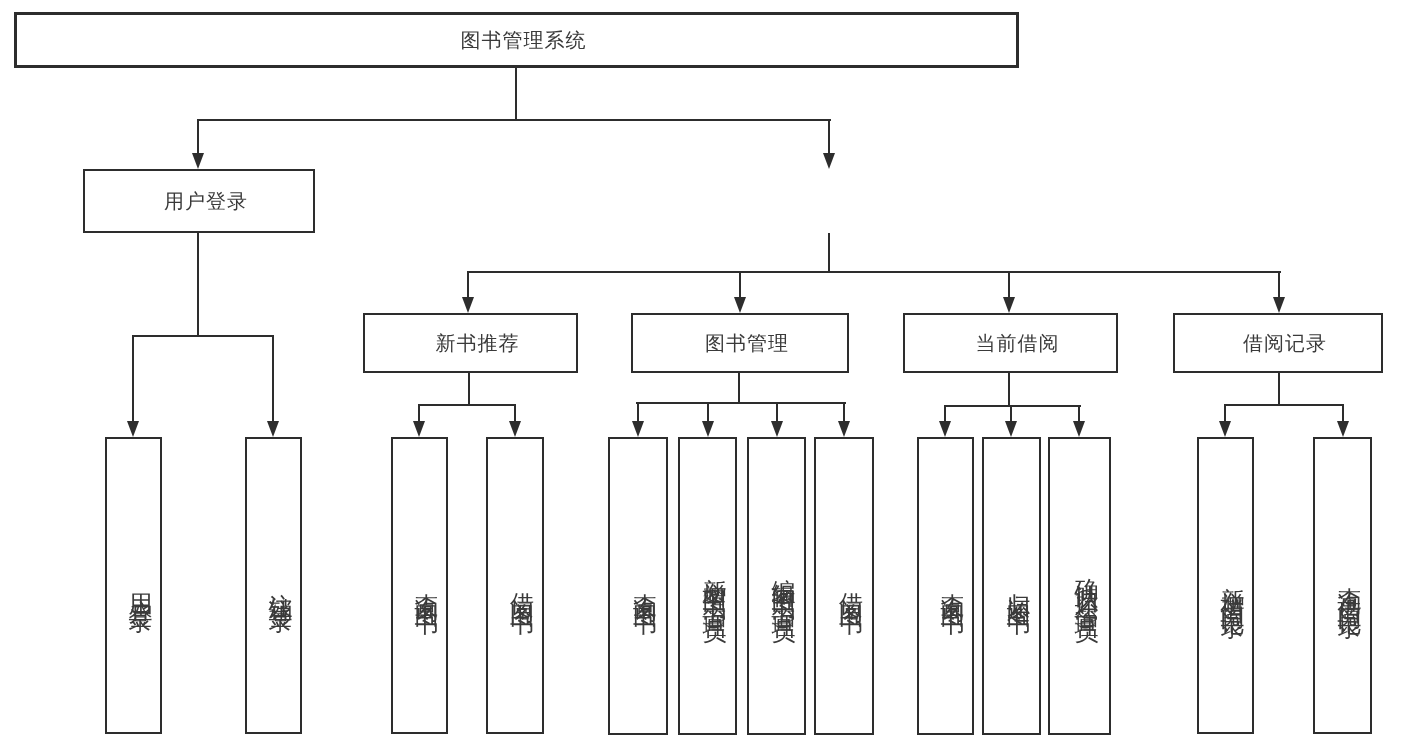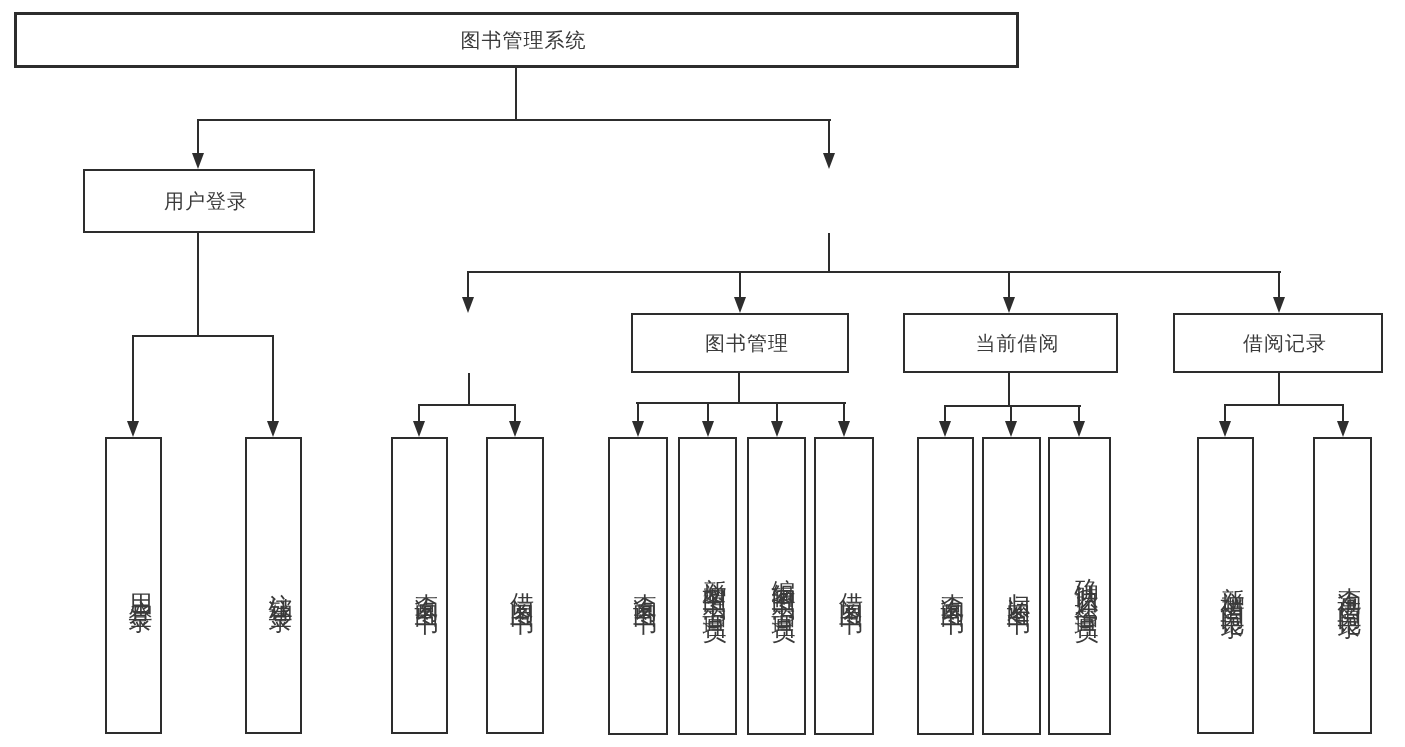--- a/index.html
+++ b/index.html
@@ -68,20 +68,23 @@
   <div class="hl" style="left:467px;top:271px;width:814px;"></div>
   <div class="vl" style="left:467px;top:271px;height:28px;"></div>
   <div class="ar" style="left:462px;top:297px;"></div>
   <div class="vl" style="left:739px;top:271px;height:28px;"></div>
   <div class="ar" style="left:734px;top:297px;"></div>
   <div class="vl" style="left:1008px;top:271px;height:28px;"></div>
   <div class="ar" style="left:1003px;top:297px;"></div>
   <div class="vl" style="left:1278px;top:271px;height:28px;"></div>
   <div class="ar" style="left:1273px;top:297px;"></div>
 
+  <div class="box h" style="left:363px;top:313px;width:215px;height:60px;">
+    <span>新书推荐</span>
+  </div>
   <div class="box h" style="left:631px;top:313px;width:218px;height:60px;">
     <span>图书管理</span>
   </div>
   <div class="box h" style="left:903px;top:313px;width:215px;height:60px;">
     <span>当前借阅</span>
   </div>
   <div class="box h" style="left:1173px;top:313px;width:210px;height:60px;">
     <span>借阅记录</span>
   </div>
 

